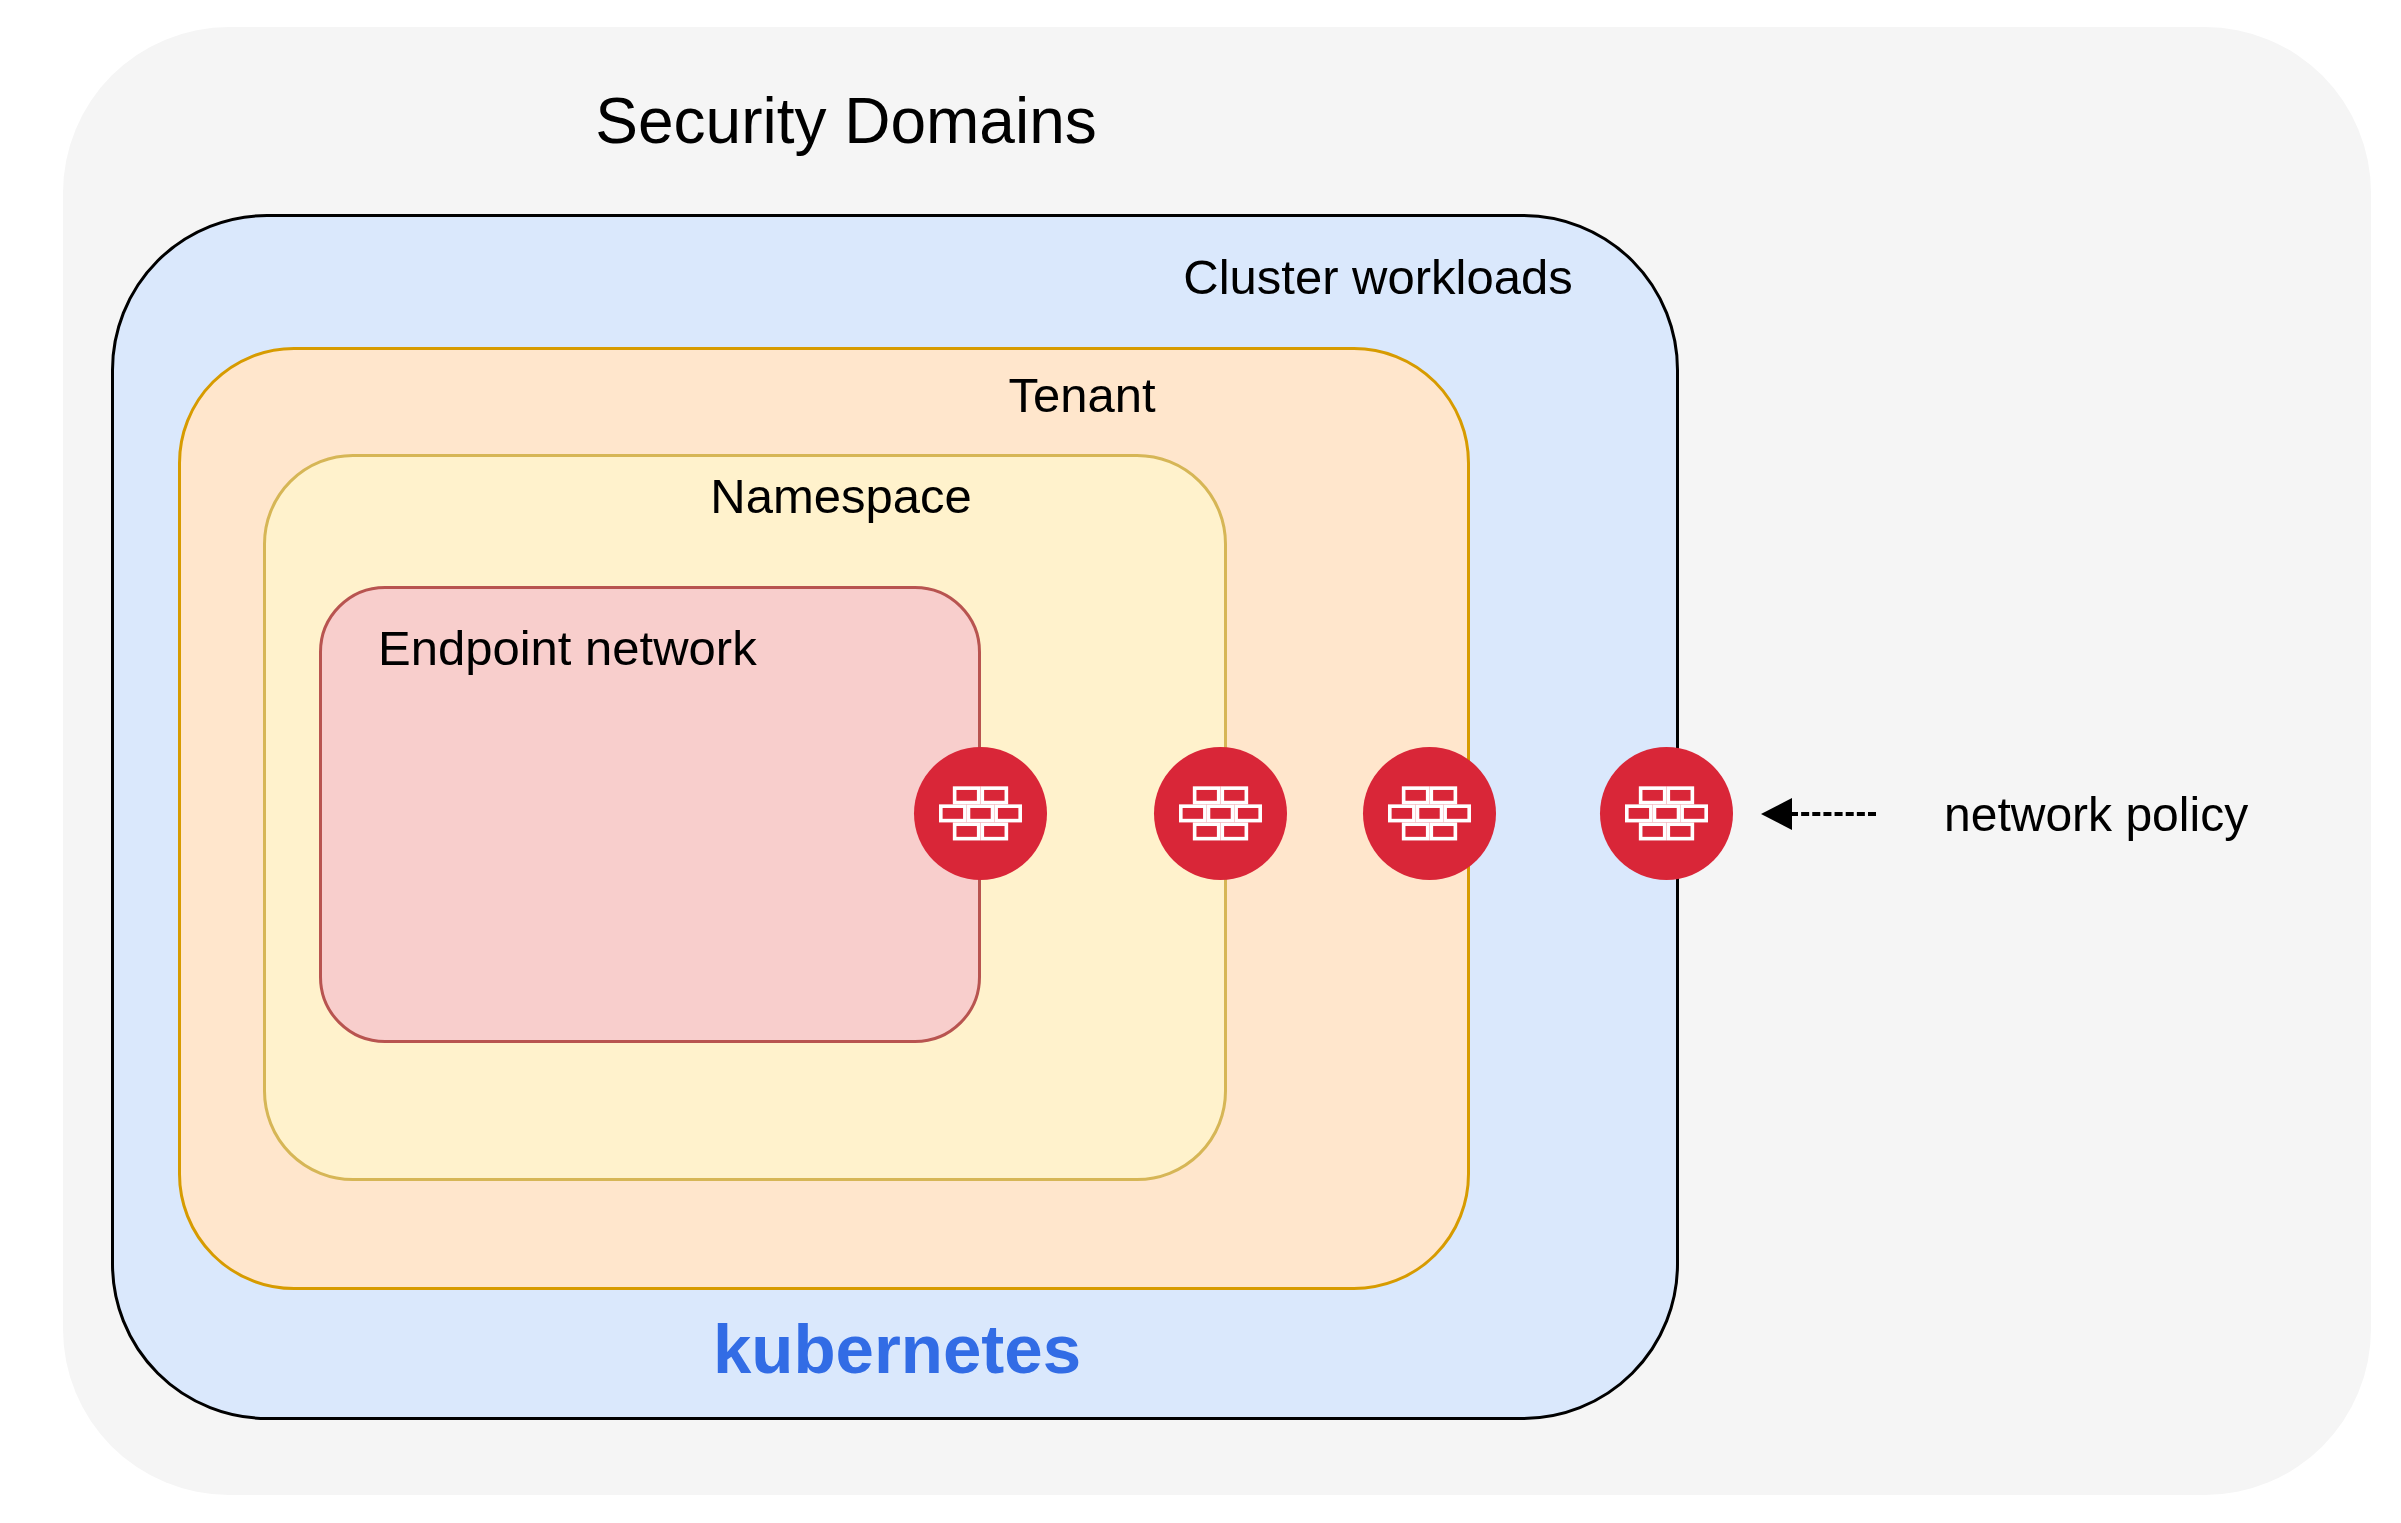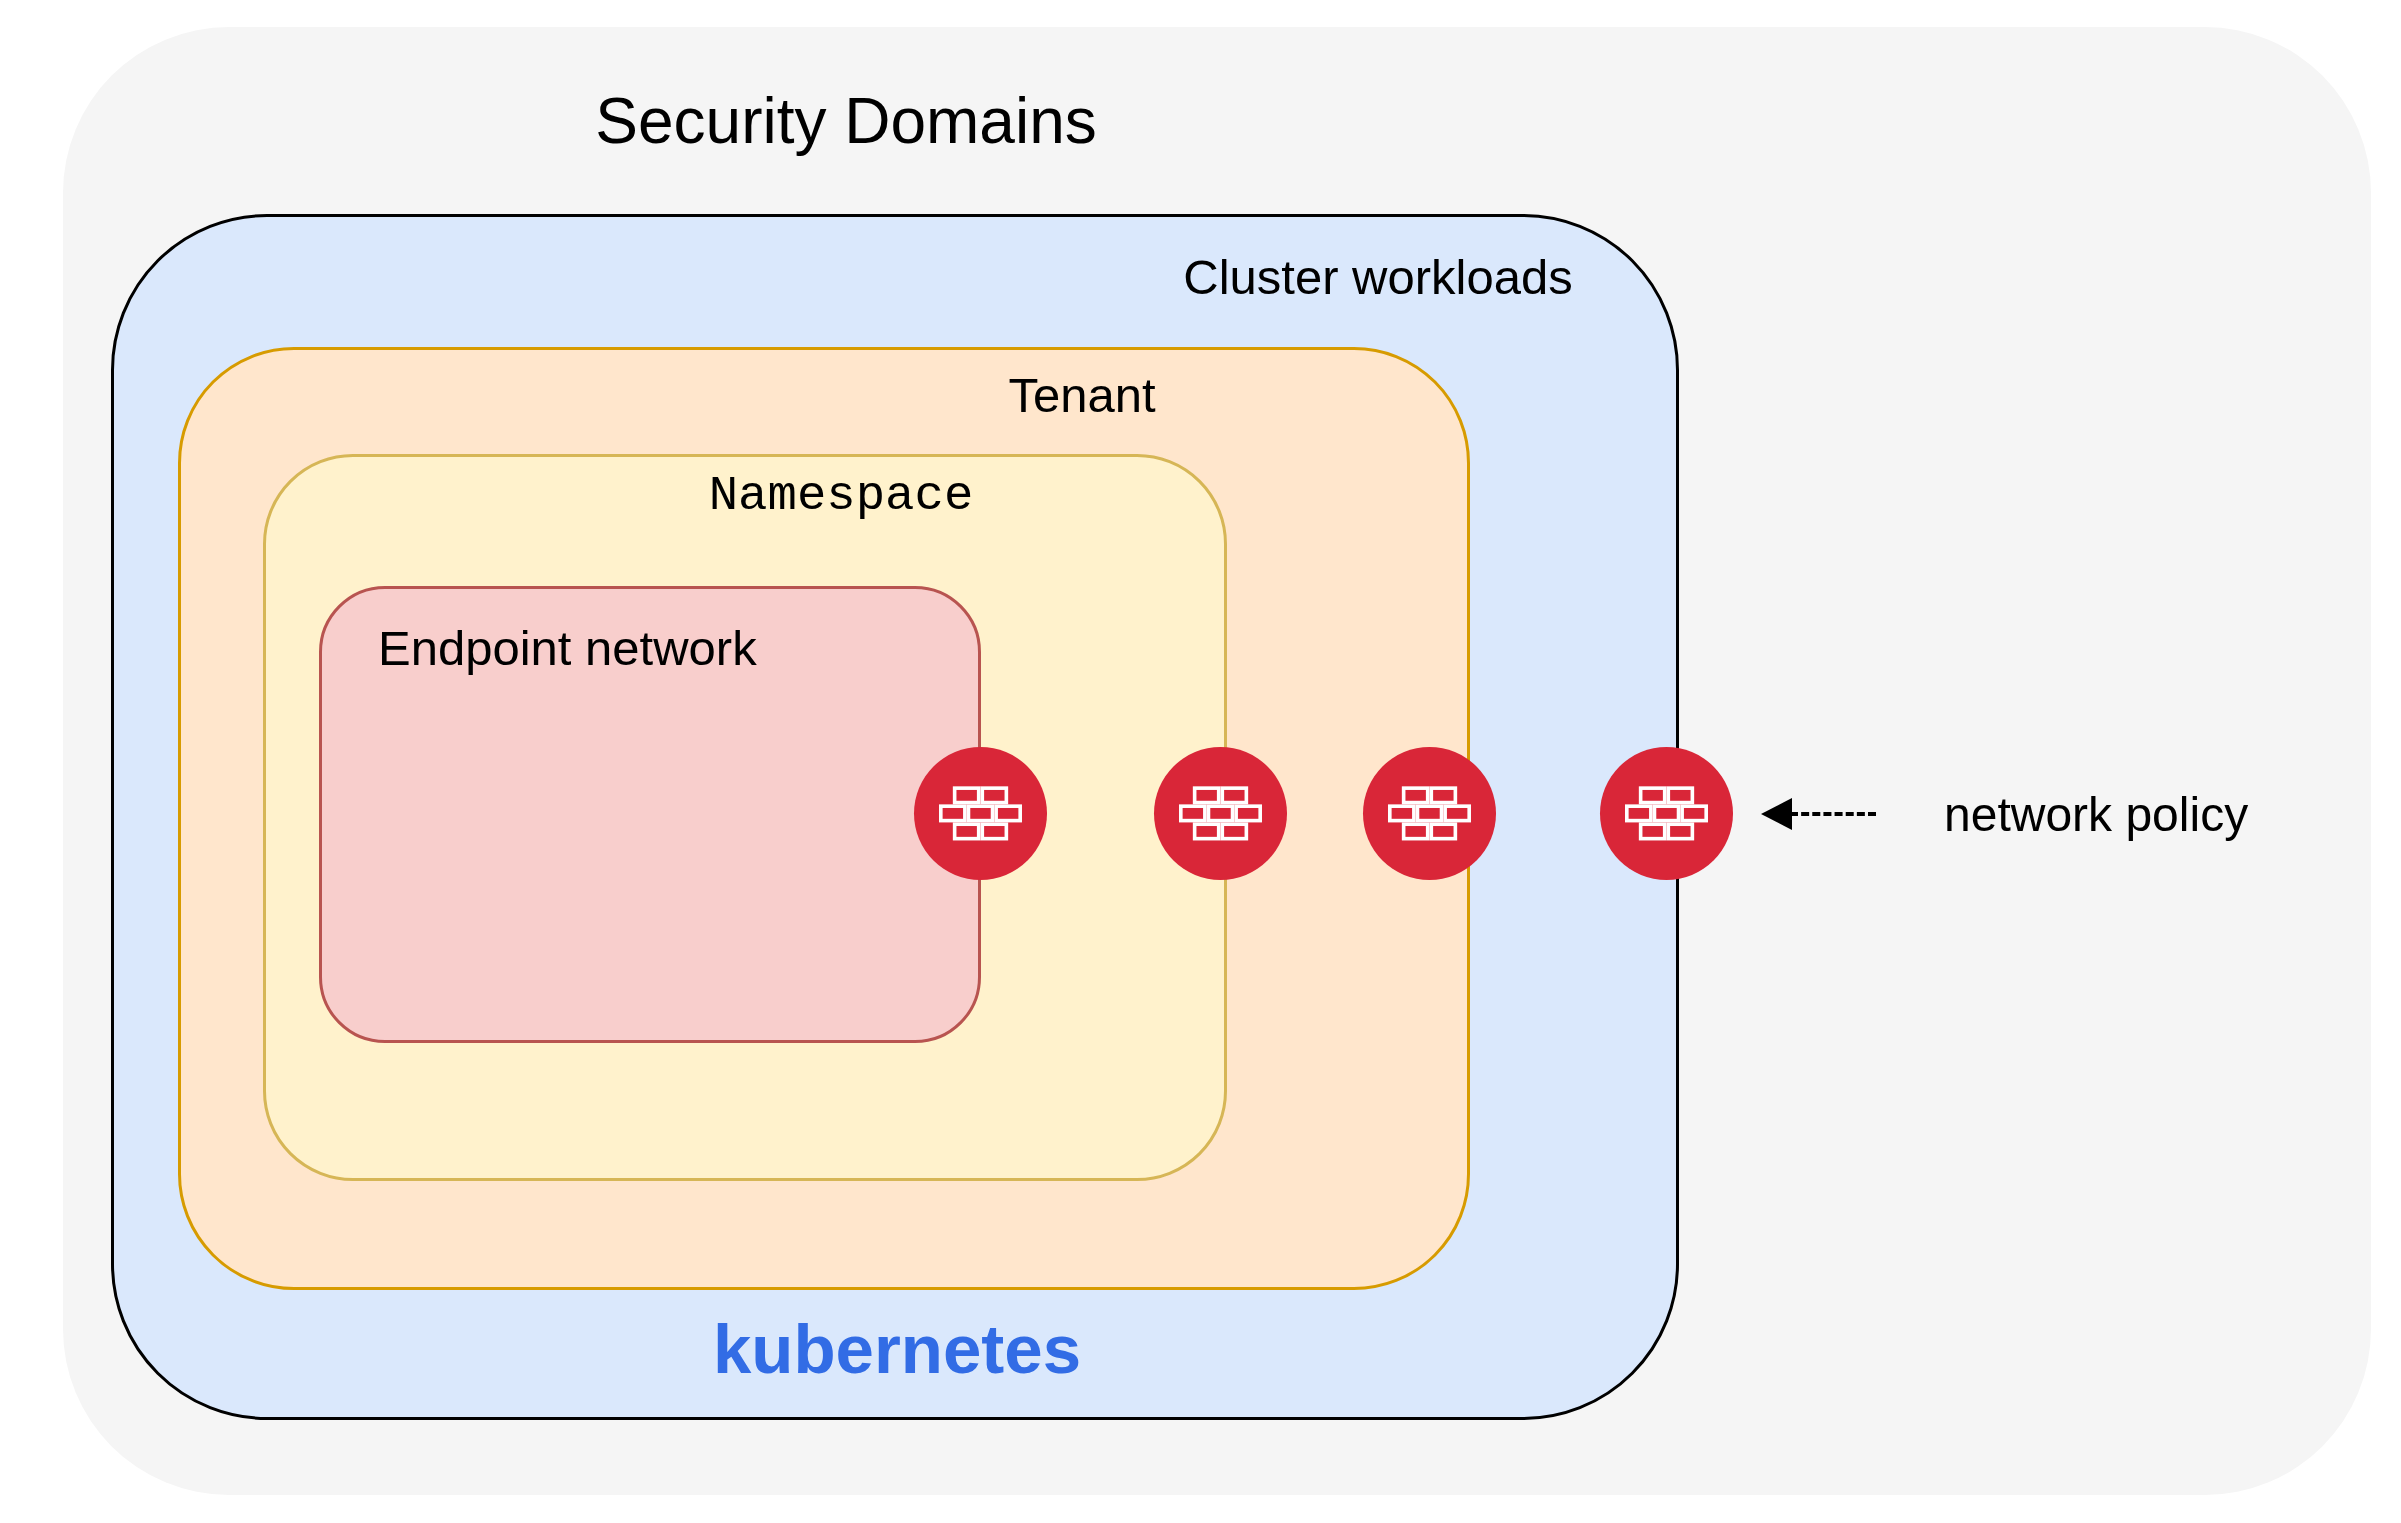--- a/index.html
+++ b/index.html
@@ -50,21 +50,21 @@
   }
   .lbl {
     position: absolute;
     line-height: 1;
     white-space: nowrap;
   }
   .centered { transform: translateX(-50%); }
   .lbl-title     { left: 846px; top: 89px; font-size: 64px; }
   .lbl-cluster   { left: 1378px; top: 253px; font-size: 49px; }
   .lbl-tenant    { left: 1071px; top: 371px; font-size: 49px; margin-left: 11px; }
-  .lbl-namespace { left: 841px; top: 472px; font-size: 49px; font-family: Liberation Mono, monospace; }
+  .lbl-namespace { left: 841px; top: 472px; font-size: 49px; }
   .lbl-endpoint  { left: 378px;  top: 624px; font-size: 49px; }
   .lbl-kubernetes {
     left: 897px; top: 1315px;
     font-size: 69px;
     font-weight: bold;
   }
   .lbl-netpolicy { left: 1900px; top: 791px; font-size: 48px; margin-left: 44px; }
 
   .fw-circle {
     position: absolute;

